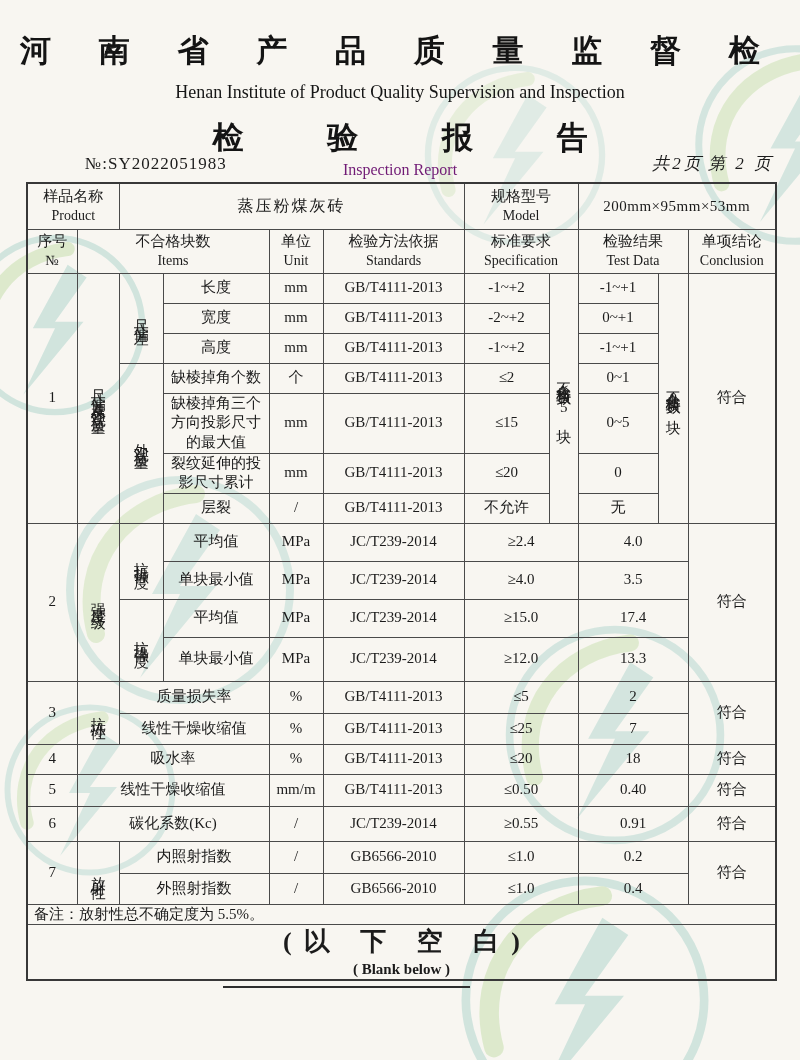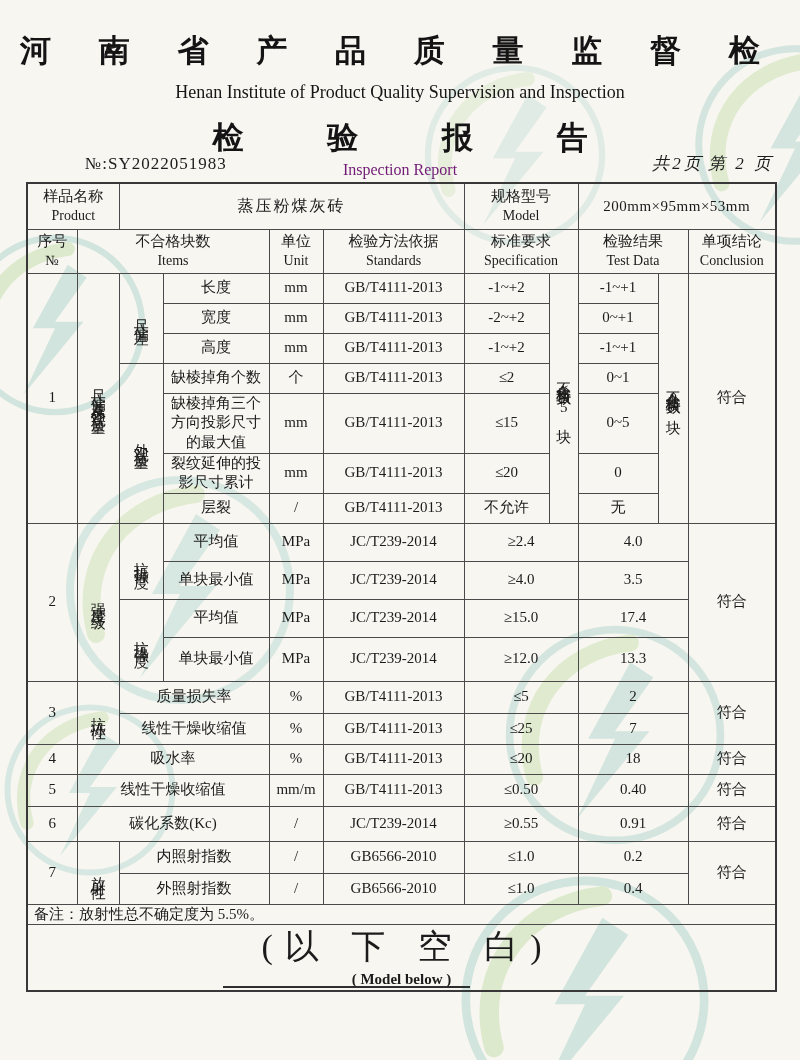--- a/index.html
+++ b/index.html
@@ -47,21 +47,21 @@
   }
   table.report{border:2px solid #383838;}
   .en-sub{font-size:14px;letter-spacing:0;}
   .std-cell{font-size:14px;letter-spacing:0;}
   .vtext{
     writing-mode:vertical-rl;text-orientation:upright;
     display:inline-block;letter-spacing:4px;line-height:1.1;margin:0 auto;
   }
   .remark-cell{text-align:left !important;padding-left:6px !important;font-size:15px;}
   .blank-cell{border-top:1px solid #4a4a4a;}
-  .blank-big{font-size:34px;font-weight:normal;letter-spacing:12px;padding-left:12px;}
+  .blank-big{font-size:26px;font-weight:bold;letter-spacing:12px;padding-left:12px;}
   .blank-small{font-size:15px;font-weight:bold;margin-top:1px;}
   .model-value{letter-spacing:0.5px;}
 
   .sig-line{position:absolute;left:223px;top:986px;width:247px;height:2px;background:#2e2e2e;z-index:1;}
   .scan-mark{position:absolute;left:103px;top:41px;width:18px;height:17px;z-index:1;}
   .scan-mark i{position:absolute;background:#222;display:block;}
   .scan-mark .s1{width:3px;height:13px;left:3px;top:2px;transform:rotate(18deg);}
   .scan-mark .s2{width:10px;height:3px;left:7px;top:4px;transform:rotate(-12deg);}
   .scan-mark .s3{width:9px;height:3px;left:8px;top:10px;transform:rotate(8deg);}
 </style>
@@ -338,19 +338,19 @@
     <td colspan="2">0.4</td>
   </tr>
 
   <tr style="height:20px">
     <td colspan="11" class="remark-cell">备注：放射性总不确定度为 5.5%。</td>
   </tr>
 
   <tr style="height:46px">
     <td colspan="11" class="blank-cell">
       <div class="blank-big">(以 下 空 白)</div>
-      <div class="blank-small">( Model below )</div>
+      <div class="blank-small">( Blank below )</div>
     </td>
   </tr>
 </tbody>
   </table>
 
 <div class="sig-line"></div>
 
 </body></html>

